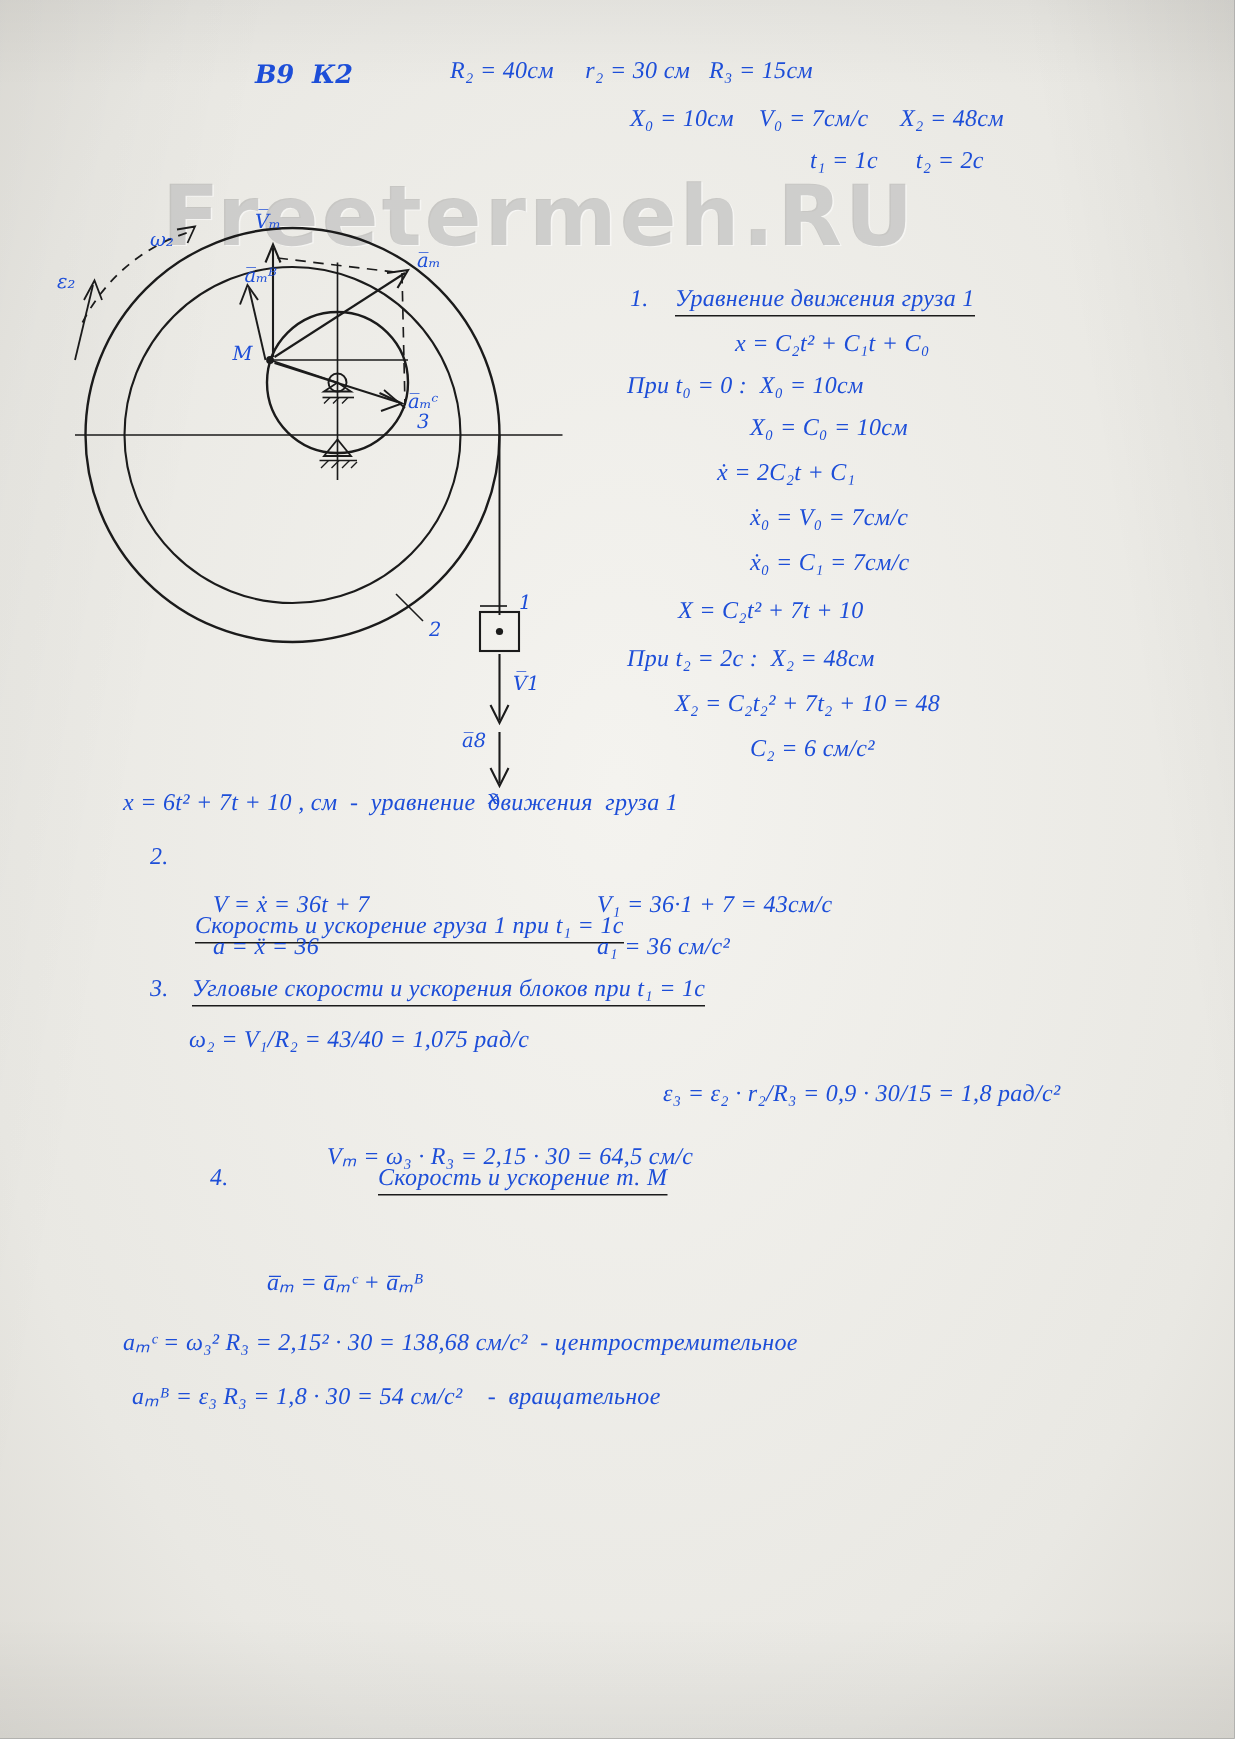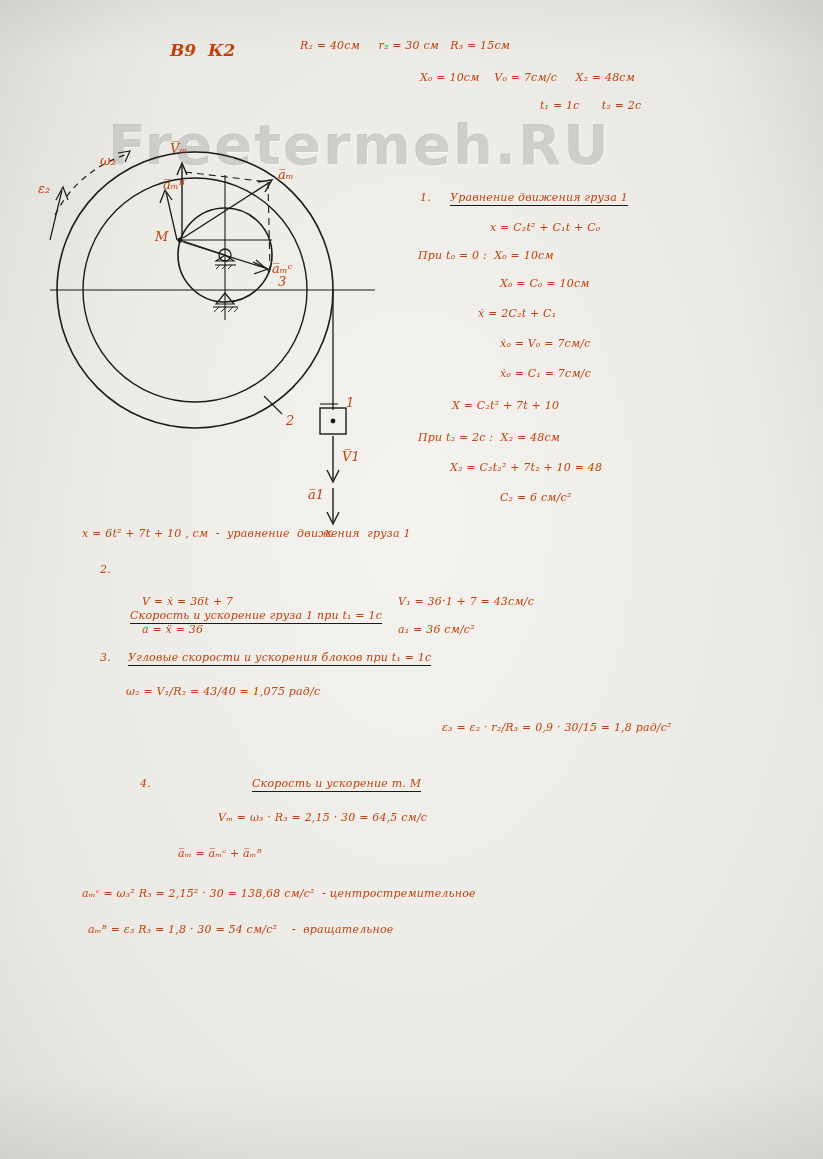--- a/index.html
+++ b/index.html
@@ -25,29 +25,30 @@
       linear-gradient(100deg, rgba(0,0,0,0.035) 0%, rgba(255,255,255,0) 18%),
       linear-gradient(260deg, rgba(0,0,0,0.05) 0%, rgba(255,255,255,0) 14%),
       linear-gradient(0deg, rgba(0,0,0,0.05) 0%, rgba(255,255,255,0) 7%),
       linear-gradient(180deg, rgba(0,0,0,0.04) 0%, rgba(255,255,255,0) 5%),
       radial-gradient(ellipse at 50% 45%, #f4f3ef 0%, #e9e8e3 75%, #dedcd6 100%);
     pointer-events: none;
   }
   .hand {
     position: absolute;
     font-family: "DejaVu Serif", serif;
-    color: #c2410c;
+    color: #1d4ed8;
     font-style: italic;
     white-space: pre;
     line-height: 1.05;
     transform-origin: left top;
   }
   .hw {            
-    font-size: 11px;
+    font-size: 16px;
     letter-spacing: 0.2px;
+    font-family: Liberation Serif, serif;
   }
   .big { font-size: 17px; }
   .small { font-size: 13px; }
   .uline {
     border-bottom: 1.3px solid #1b1b1b;
     padding-bottom: 1px;
   }
   
   #watermark {
     position: absolute;
@@ -149,21 +150,21 @@
     <div class="hand small" style="left:18px; top:62px;">ε₂</div>
     <div class="hand small" style="left:150px; top:22px;">V̅ₘ</div>
     <div class="hand small" style="left:258px; top:48px;">a̅ₘ</div>
     <div class="hand small" style="left:143px; top:58px;">a̅ₘᴮ</div>
     <div class="hand small" style="left:252px; top:142px;">a̅ₘᶜ</div>
     <div class="hand small" style="left:135px; top:110px;">М</div>
     <div class="hand small" style="left:258px; top:155px;">3</div>
     <div class="hand small" style="left:266px; top:294px;">2</div>
     <div class="hand small" style="left:326px; top:276px;">1</div>
     <div class="hand small" style="left:322px; top:330px;">V̅1</div>
-    <div class="hand small" style="left:288px; top:368px;">a̅1</div>
+    <div class="hand small" style="left:288px; top:368px;">a̅8</div>
     <div class="hand small" style="left:305px; top:406px;">x</div>
   </div>
 
   <div class="hand hw" style="left:420px; top:192px;">1.</div>
   <div class="hand hw uline" style="left:450px; top:192px;">Уравнение движения груза 1</div>
 
   <div class="hand hw" style="left:490px; top:222px;">x = C₂t² + C₁t + C₀</div>
   <div class="hand hw" style="left:418px; top:250px;">При t₀ = 0 :  X₀ = 10см</div>
   <div class="hand hw" style="left:500px; top:278px;">X₀ = C₀ = 10см</div>
   <div class="hand hw" style="left:478px; top:308px;">ẋ = 2C₂t + C₁</div>
@@ -186,17 +187,17 @@
 
   <div class="hand hw" style="left:100px; top:652px;">3.</div>
   <div class="hand hw uline" style="left:128px; top:652px;">Угловые скорости и ускорения блоков при t₁ = 1с</div>
 
   <div class="hand hw" style="left:126px; top:686px;">ω₂ = V₁/R₂ = 43/40 = 1,075 рад/с</div>
   <div class="hand hw" style="left:442px; top:722px;">ε₃ = ε₂ · r₂/R₃ = 0,9 · 30/15 = 1,8 рад/с²</div>
 
   <div class="hand hw" style="left:140px; top:778px;">4.</div>
   <div class="hand hw uline" style="left:252px; top:778px;">Скорость и ускорение т. М</div>
 
-  <div class="hand hw" style="left:218px; top:812px;">Vₘ = ω₃ · R₃ = 2,15 · 30 = 64,5 см/с</div>
+  <div class="hand hw" style="left:218px; top:764px;">Vₘ = ω₃ · R₃ = 2,15 · 30 = 64,5 см/с</div>
   <div class="hand hw" style="left:178px; top:848px;">a̅ₘ = a̅ₘᶜ + a̅ₘᴮ</div>
   <div class="hand hw" style="left:82px; top:888px;">aₘᶜ = ω₃² R₃ = 2,15² · 30 = 138,68 см/с²  - центростремительное</div>
   <div class="hand hw" style="left:88px; top:924px;">aₘᴮ = ε₃ R₃ = 1,8 · 30 = 54 см/с²    -  вращательное</div>
 </div>
 
 </body></html>

